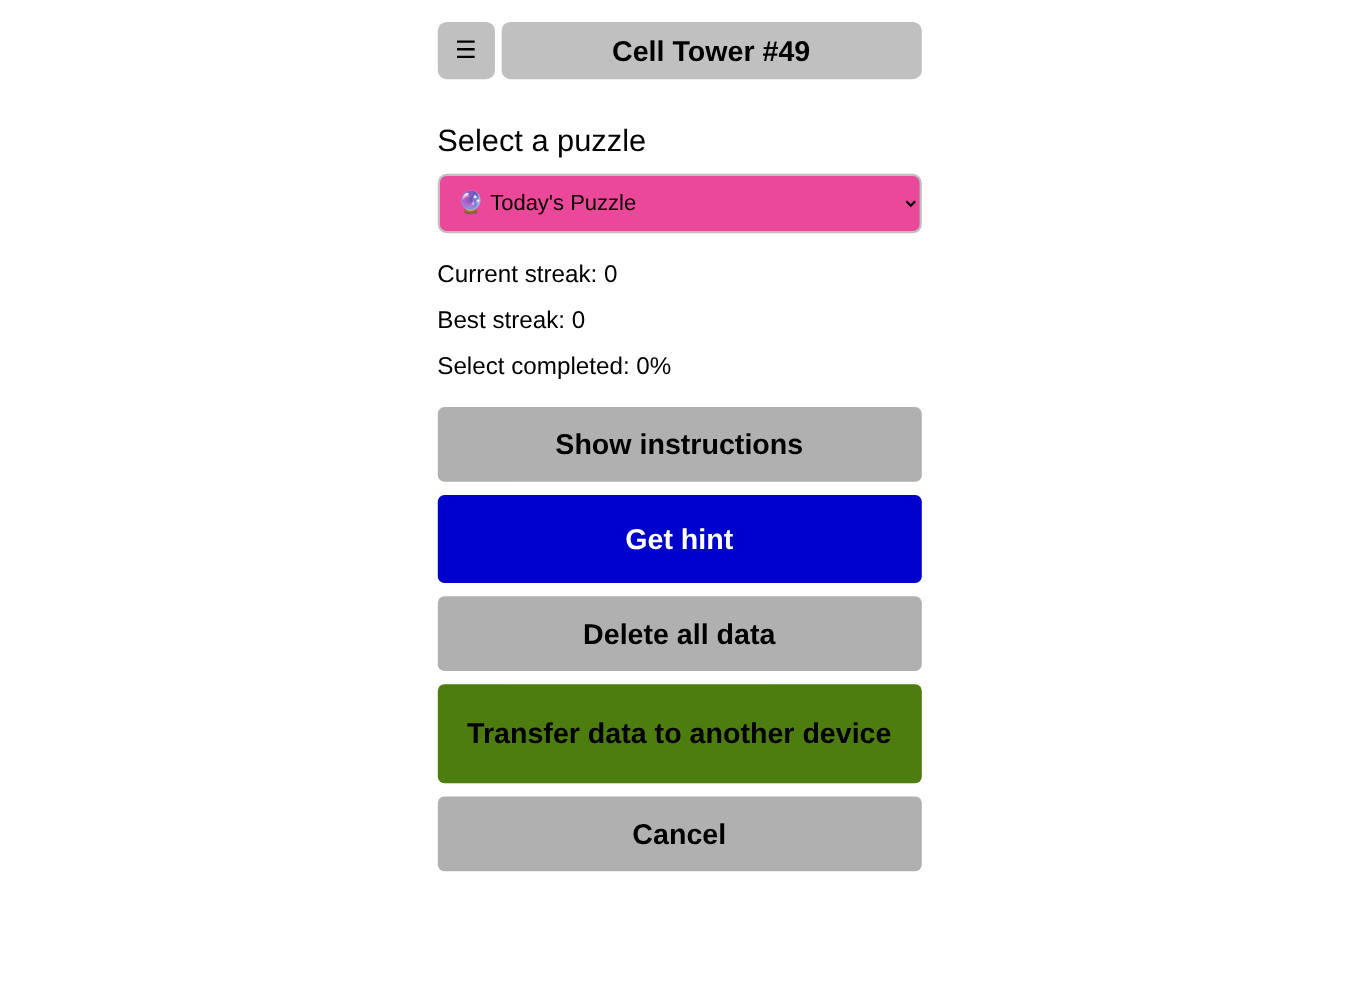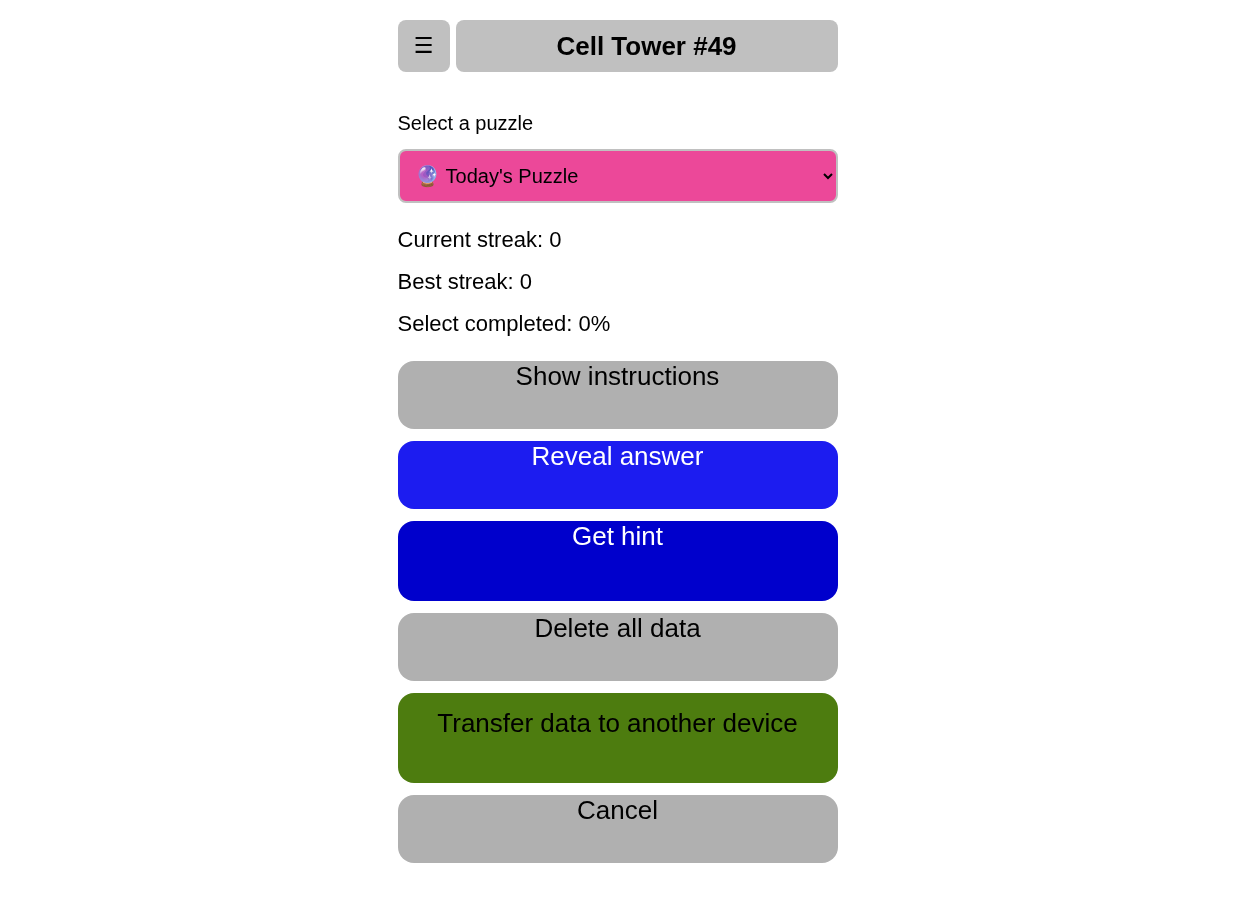--- a/index.html
+++ b/index.html
@@ -69,21 +69,21 @@
 
     .content-area {
       width: 440px;
       display: flex;
       flex-direction: column;
       align-items: flex-start;
       gap: 0;
     }
 
     .select-label {
-      font-size: 20px;
+      font-size: 28px;
       color: #000000;
       margin-bottom: 14px;
     }
 
     .puzzle-select {
       width: 100%;
       height: 54px;
       border: 2px solid #c0c0c0;
       border-radius: 8px;
       font-size: 20px;
@@ -105,27 +105,28 @@
       width: 100%;
       display: flex;
       flex-direction: column;
       gap: 12px;
       margin-top: 8px;
     }
 
     .btn {
       width: 100%;
       border: none;
-      border-radius: 16px;
+      border-radius: 6px;
       font-size: 26px;
       cursor: pointer;
       display: flex;
-      align-items: flex-start;
-      justify-content: center;
-      color: #000000;
+      align-items: center;
+      justify-content: center;
+      color: #000000;
+      font-weight: bold;
     }
 
     .btn-gray {
       background: #b0b0b0;
       height: 68px;
     }
 
     .btn-blue-mid {
       background: #1c1cf0;
       color: #ffffff;
@@ -182,23 +183,20 @@
       <span>Select completed:</span>
       <span>0%</span>
     </div>
 
     <div class="buttons-area">
 
       <button class="btn btn-gray">
         <span>Show instructions</span>
       </button>
 
-      <button class="btn btn-blue-mid">
-        <span>Reveal answer</span>
-      </button>
 
       <button class="btn btn-blue-dark">
         <span>Get hint</span>
       </button>
 
       <button class="btn btn-gray">
         <span>Delete all data</span>
       </button>
 
       <button class="btn btn-gray btn-transfer">

